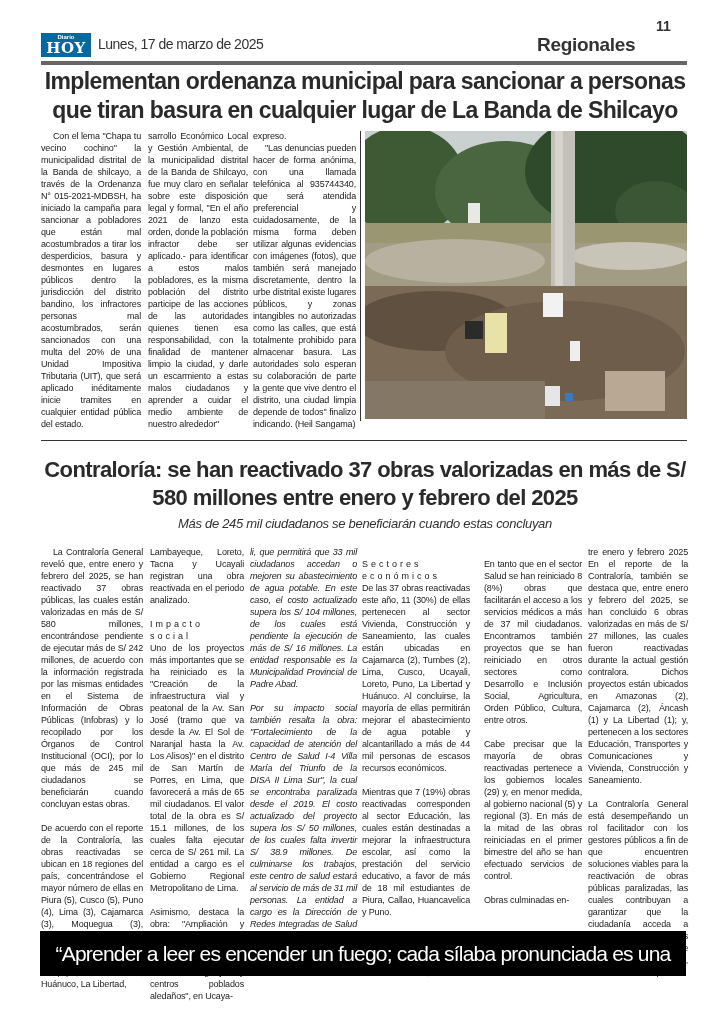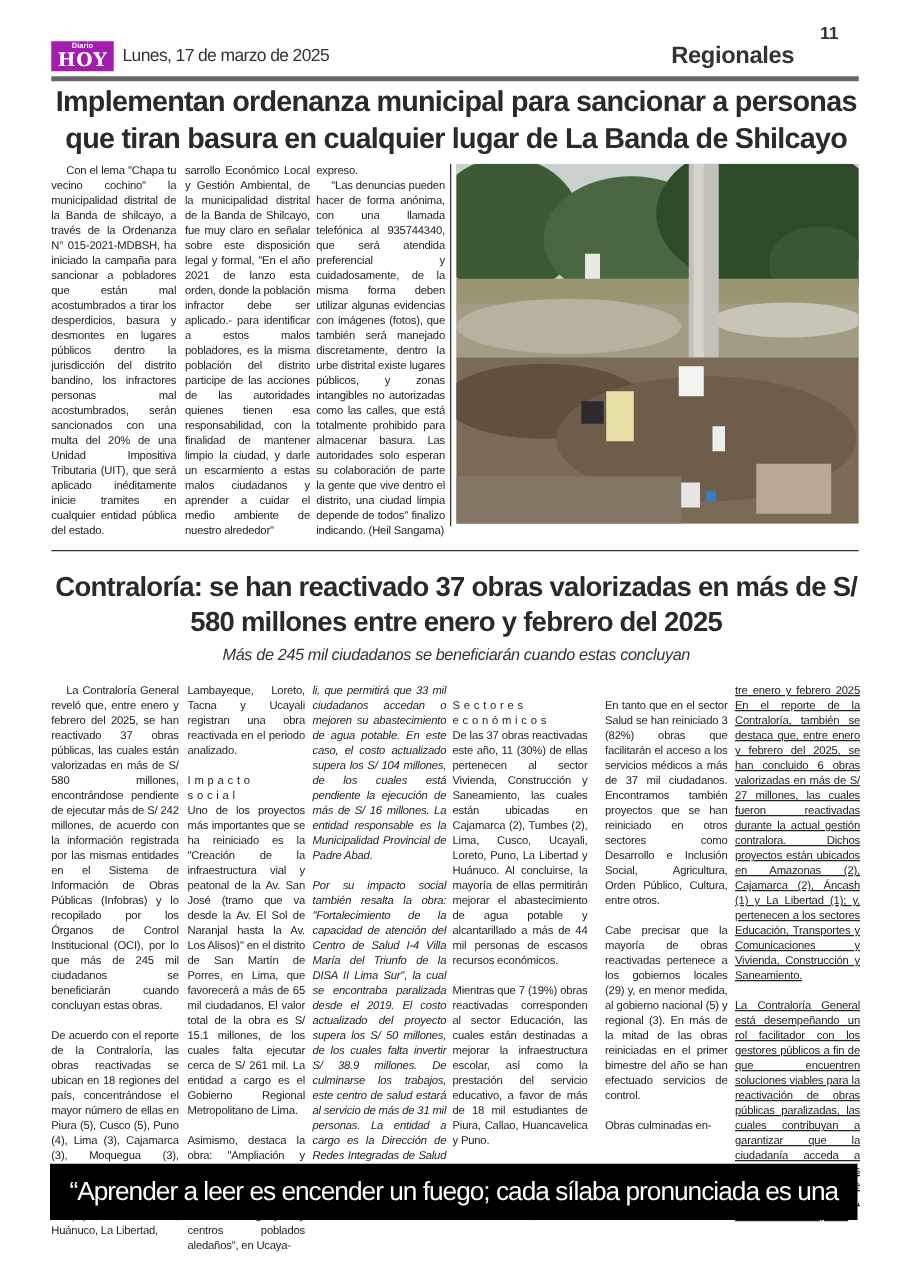--- a/index.html
+++ b/index.html
@@ -1,21 +1,21 @@
 <!DOCTYPE html>
 <html><head>
 <meta charset="utf-8">
 <style>
   html, body { margin:0; padding:0; background:#ffffff; }
   body { width:723px; height:1024px; position:relative; overflow:hidden;
          font-family:"Liberation Sans", sans-serif; color:#222; }
   .abs { position:absolute; }
 
   
-  .logo { left:41px; top:33px; width:50px; height:24px; background:#a21caf;
+  .logo { left:41px; top:33px; width:50px; height:24px; background:#0369a1;
           color:#fff; text-align:center; }
   .logo .small { display:block; font-size:6px; font-weight:bold; line-height:7px; padding-top:1px; }
   .logo .big { display:block; font-family:"DejaVu Serif", serif; font-weight:bold; font-size:15px; line-height:15px; letter-spacing:0.5px; }
   .date { left:98px; top:36px; font-size:14px; color:#333; letter-spacing:-0.5px; }
   .section { left:537px; top:34px; font-size:19px; font-weight:bold; color:#333; letter-spacing:-0.3px; }
   .pagenum { left:656px; top:18px; font-size:14px; font-weight:bold; color:#333; }
   .rule-top { left:41px; top:61px; width:646px; height:4px; background:#666; }
 
   .headline { left:40px; width:650px; text-align:center; font-weight:bold;
               color:#2a2a2a; letter-spacing:-0.6px; }
@@ -129,26 +129,26 @@
   <p class="sub">Sectores económicos</p>
   <p class="noind">De las 37 obras reactivadas este año, 11 (30%) de ellas pertenecen al sector Vivienda, Construcción y Saneamiento, las cuales están ubicadas en Cajamarca (2), Tumbes (2), Lima, Cusco, Ucayali, Loreto, Puno, La Libertad y Huánuco. Al concluirse, la mayoría de ellas permitirán mejorar el abastecimiento de agua potable y alcantarillado a más de 44 mil personas de escasos recursos económicos.</p>
   <div class="gap"></div>
   <p class="noind">Mientras que 7 (19%) obras reactivadas corresponden al sector Educación, las cuales están destinadas a mejorar la infraestructura escolar, así como la prestación del servicio educativo, a favor de más de 18 mil estudiantes de Piura, Callao, Huancavelica y Puno.</p>
   <div class="gap"></div>
   <p class="noind">Asimismo, se han reiniciado 6 (16%) obras del sector Transportes y Comunicaciones, las</p>
 </div>
 
 <div class="abs col" style="left:484px; top:546px; width:98px;">
   <div class="gap"></div>
-  <p class="noind">En tanto que en el sector Salud se han reiniciado 3 (82%) obras que facilitarán el acceso a los servicios médicos a más de 37 mil ciudadanos. Encontramos también proyectos que se han reiniciado en otros sectores como Desarrollo e Inclusión Social, Agricultura, Orden Público, Cultura, entre otros.</p>
+  <p class="noind">En tanto que en el sector Salud se han reiniciado 8 (8%) obras que facilitarán el acceso a los servicios médicos a más de 37 mil ciudadanos. Encontramos también proyectos que se han reiniciado en otros sectores como Desarrollo e Inclusión Social, Agricultura, Orden Público, Cultura, entre otros.</p>
   <div class="gap"></div>
   <p class="noind">Cabe precisar que la mayoría de obras reactivadas pertenece a los gobiernos locales (29) y, en menor medida, al gobierno nacional (5) y regional (3). En más de la mitad de las obras reiniciadas en el primer bimestre del año se han efectuado servicios de control.</p>
   <div class="gap"></div>
   <p class="noind">Obras culminadas en-</p>
 </div>
 
-<div class="abs col" style="left:588px; top:546px; width:100px;text-decoration:underline;">
+<div class="abs col" style="left:588px; top:546px; width:100px;">
   <p class="noind">tre enero y febrero 2025 En el reporte de la Contraloría, también se destaca que, entre enero y febrero del 2025, se han concluido 6 obras valorizadas en más de S/ 27 millones, las cuales fueron reactivadas durante la actual gestión contralora. Dichos proyectos están ubicados en Amazonas (2), Cajamarca (2), Áncash (1) y La Libertad (1); y, pertenecen a los sectores Educación, Transportes y Comunicaciones y Vivienda, Construcción y Saneamiento.</p>
   <div class="gap"></div>
   <p class="noind">La Contraloría General está desempeñando un rol facilitador con los gestores públicos a fin de que encuentren soluciones viables para la reactivación de obras públicas paralizadas, las cuales contribuyan a garantizar que la ciudadanía acceda a servicios públicos básicos como son el agua potable y saneamiento, salud, educación o transporte.</p>
 </div>
 
 <div class="abs quote">“Aprender a leer es encender un fuego; cada sílaba pronunciada es una chispa”.</div>
 
 </body></html>

